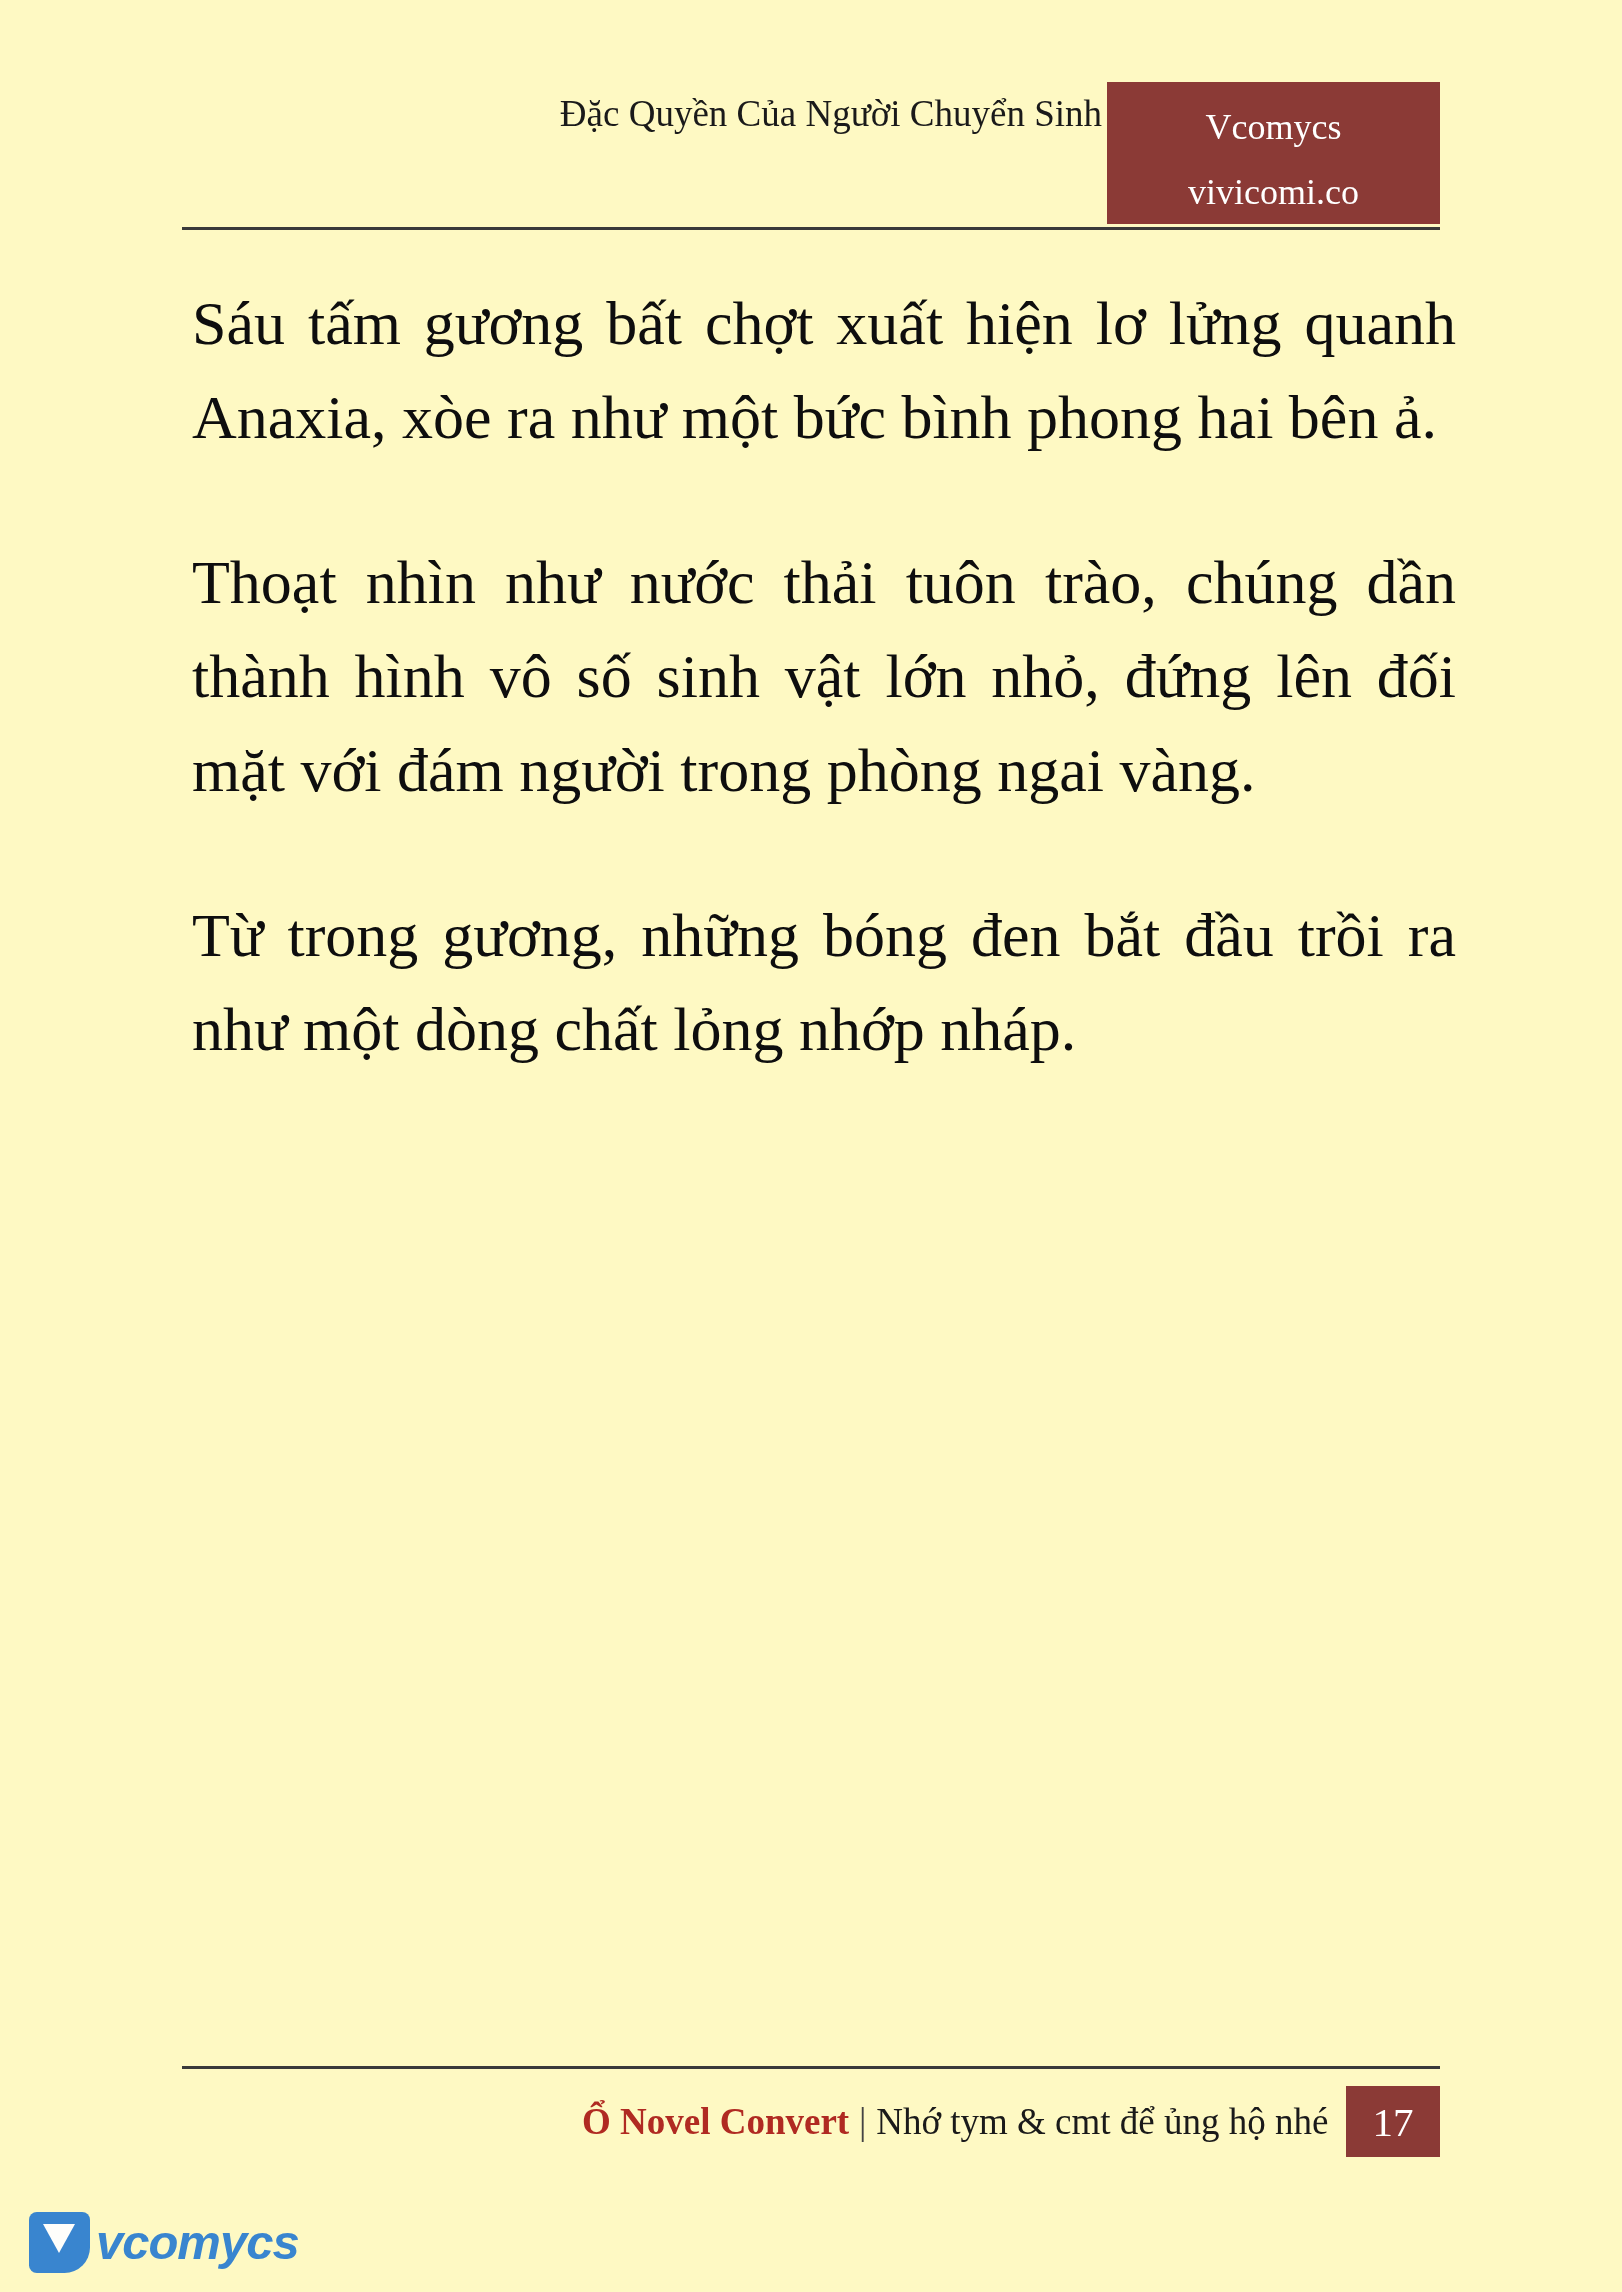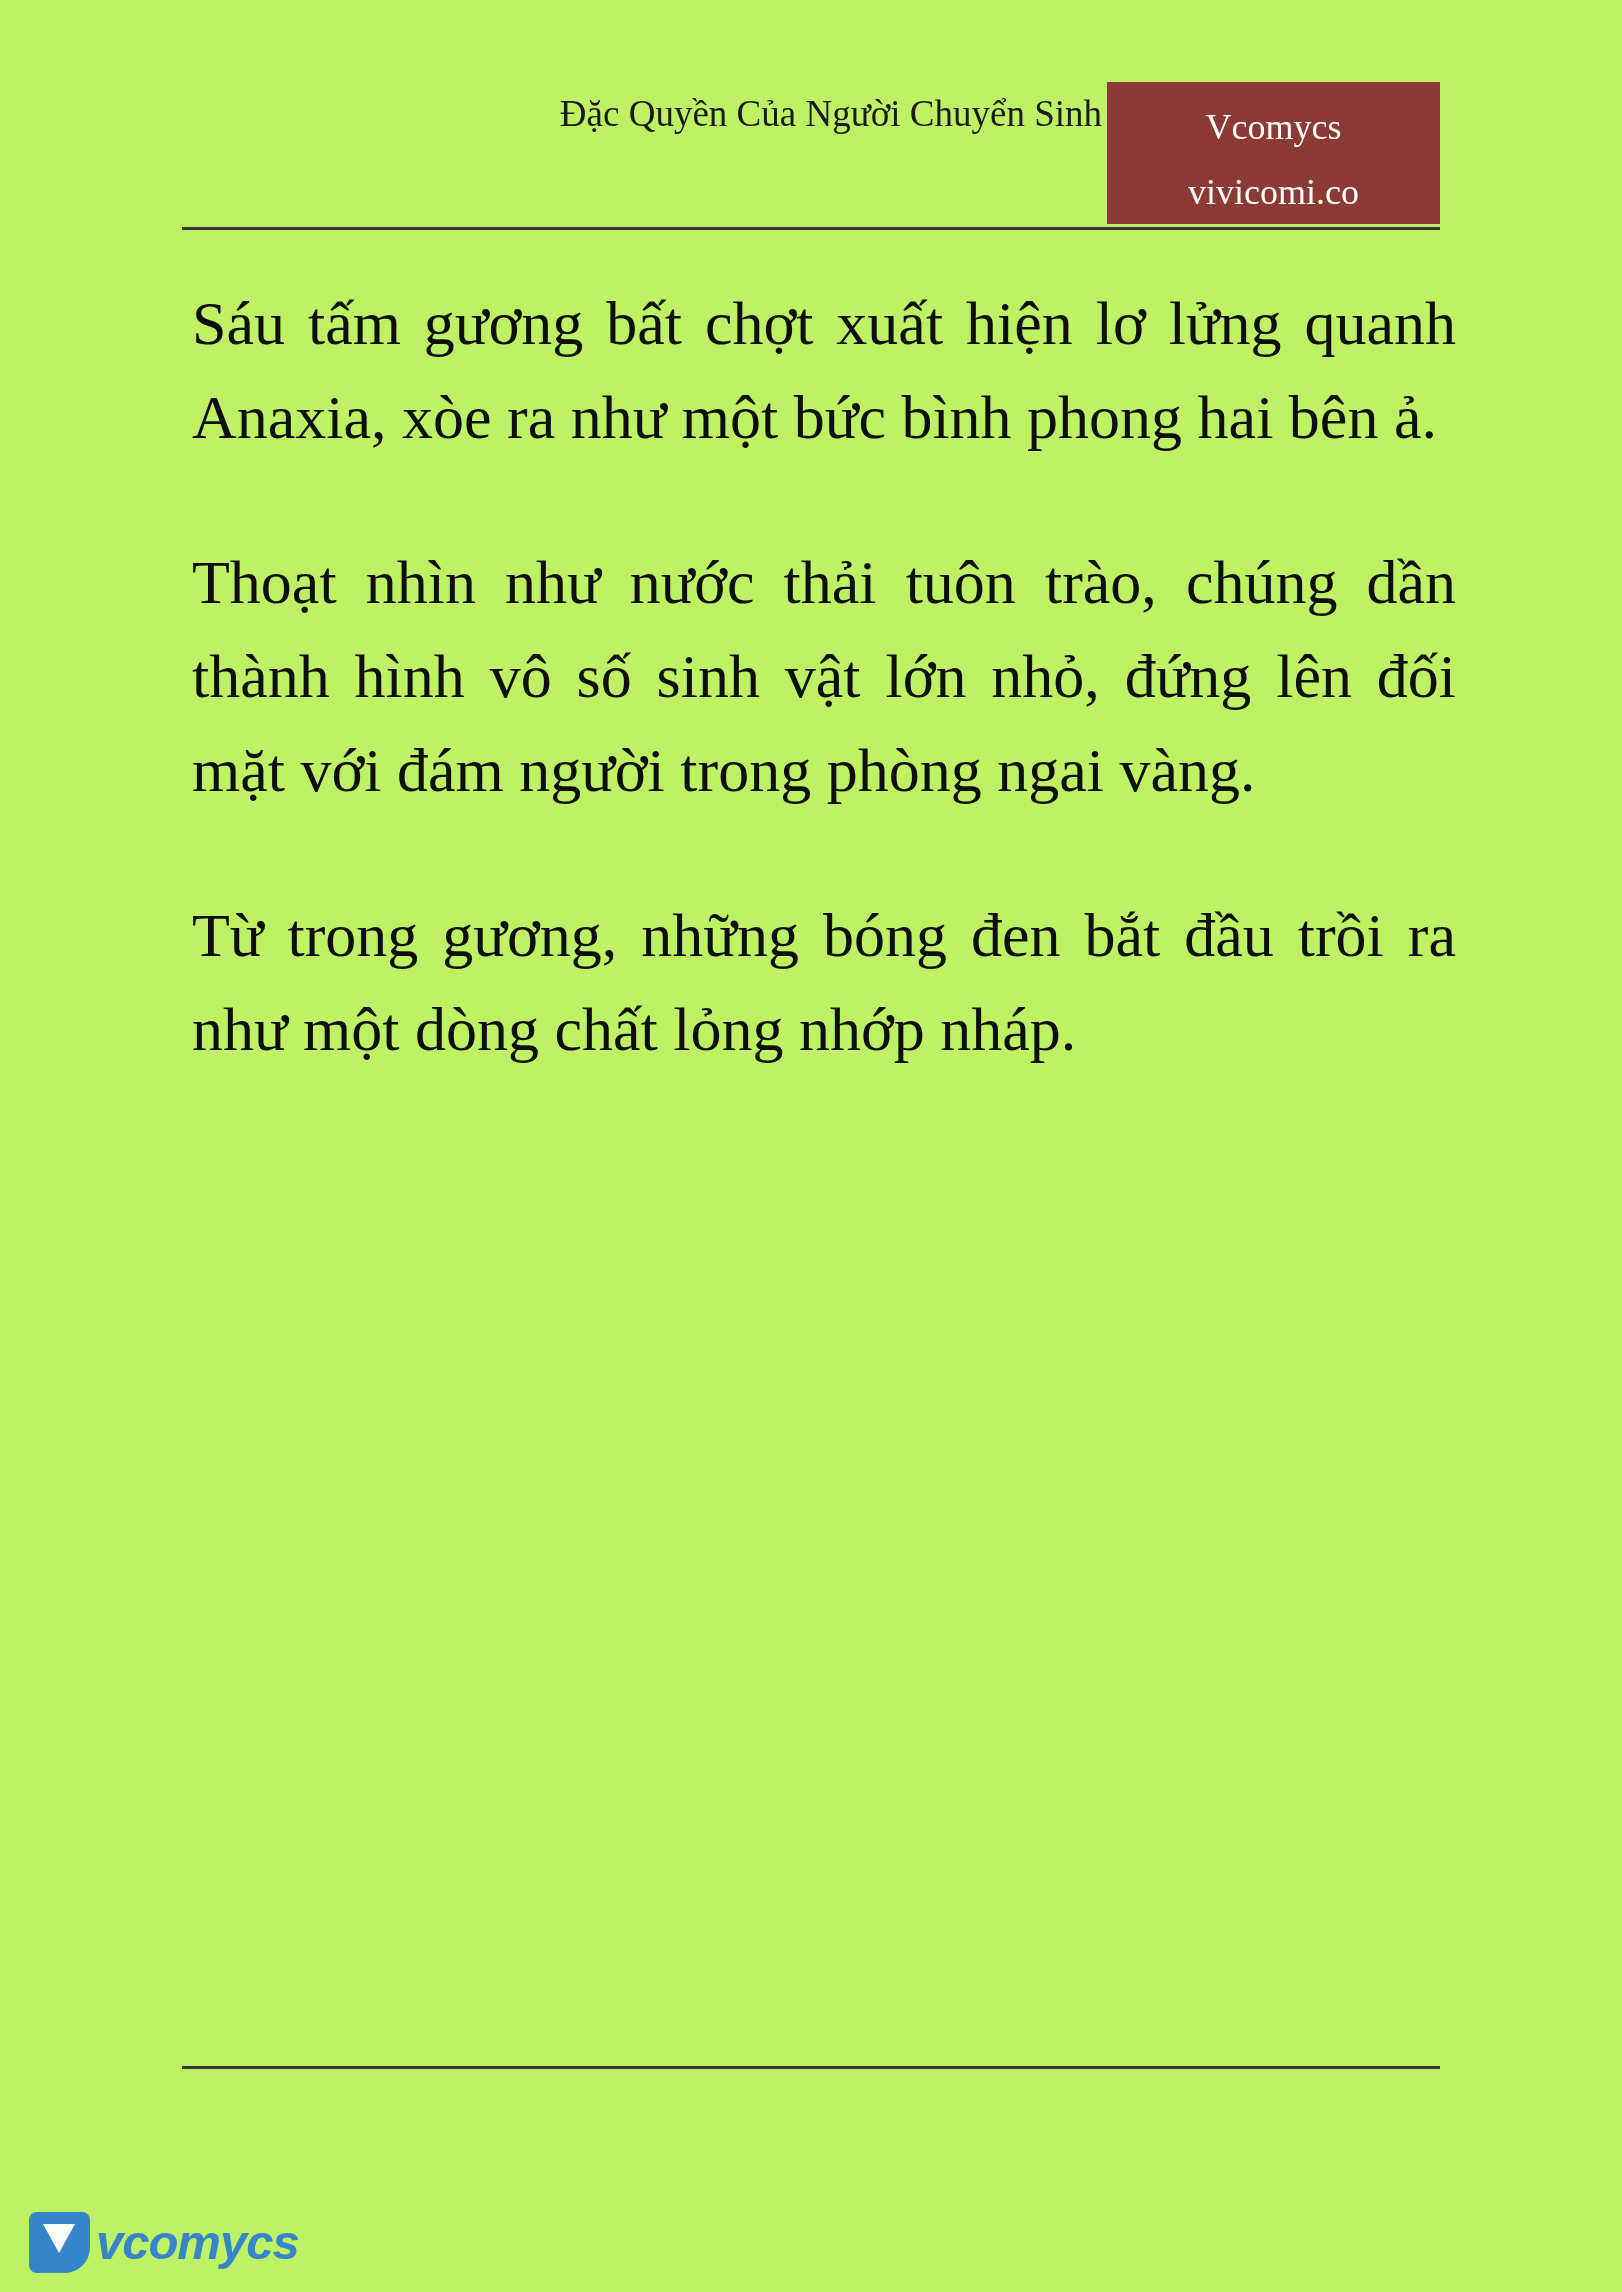--- a/index.html
+++ b/index.html
@@ -15,21 +15,21 @@
     color: #111111;
     overflow: hidden;
   }
 
   .page {
     position: absolute;
     left: 0;
     top: 0;
     width: 1622px;
     height: 2293px;
-    background: #bef264;
+    background: #fef9c3;
   }
 
   
   .header {
     position: absolute;
     left: 182px;
     top: 86px;
     width: 1258px;
     height: 147px;
   }
@@ -213,20 +213,30 @@
   </div>
   <div class="header-rule"></div>
 
   <div class="content">
     <p class="para">Sáu tấm gương bất chợt xuất hiện lơ lửng quanh Anaxia, xòe ra như một bức bình phong hai bên ả.</p>
     <p class="para">Thoạt nhìn như nước thải tuôn trào, chúng dần thành hình vô số sinh vật lớn nhỏ, đứng lên đối mặt với đám người trong phòng ngai vàng.</p>
     <p class="para">Từ trong gương, những bóng đen bắt đầu trồi ra như một dòng chất lỏng nhớp nháp.</p>
   </div>
 
   <div class="footer-rule"></div>
+  <div class="footer">
+    <div class="footer-inner">
+      <div class="footer-text">
+        <span class="footer-brand">Ổ Novel Convert</span>
+        <span class="footer-sep">|</span>
+        <span class="footer-note">Nhớ tym &amp; cmt để ủng hộ nhé</span>
+      </div>
+      <div class="page-number">17</div>
+    </div>
+  </div>
 
   <div class="watermark">
     <span class="wm-badge"></span>
     <span class="wm-text">vcomycs</span>
   </div>
 
 </div>
 
 
 </body></html>

